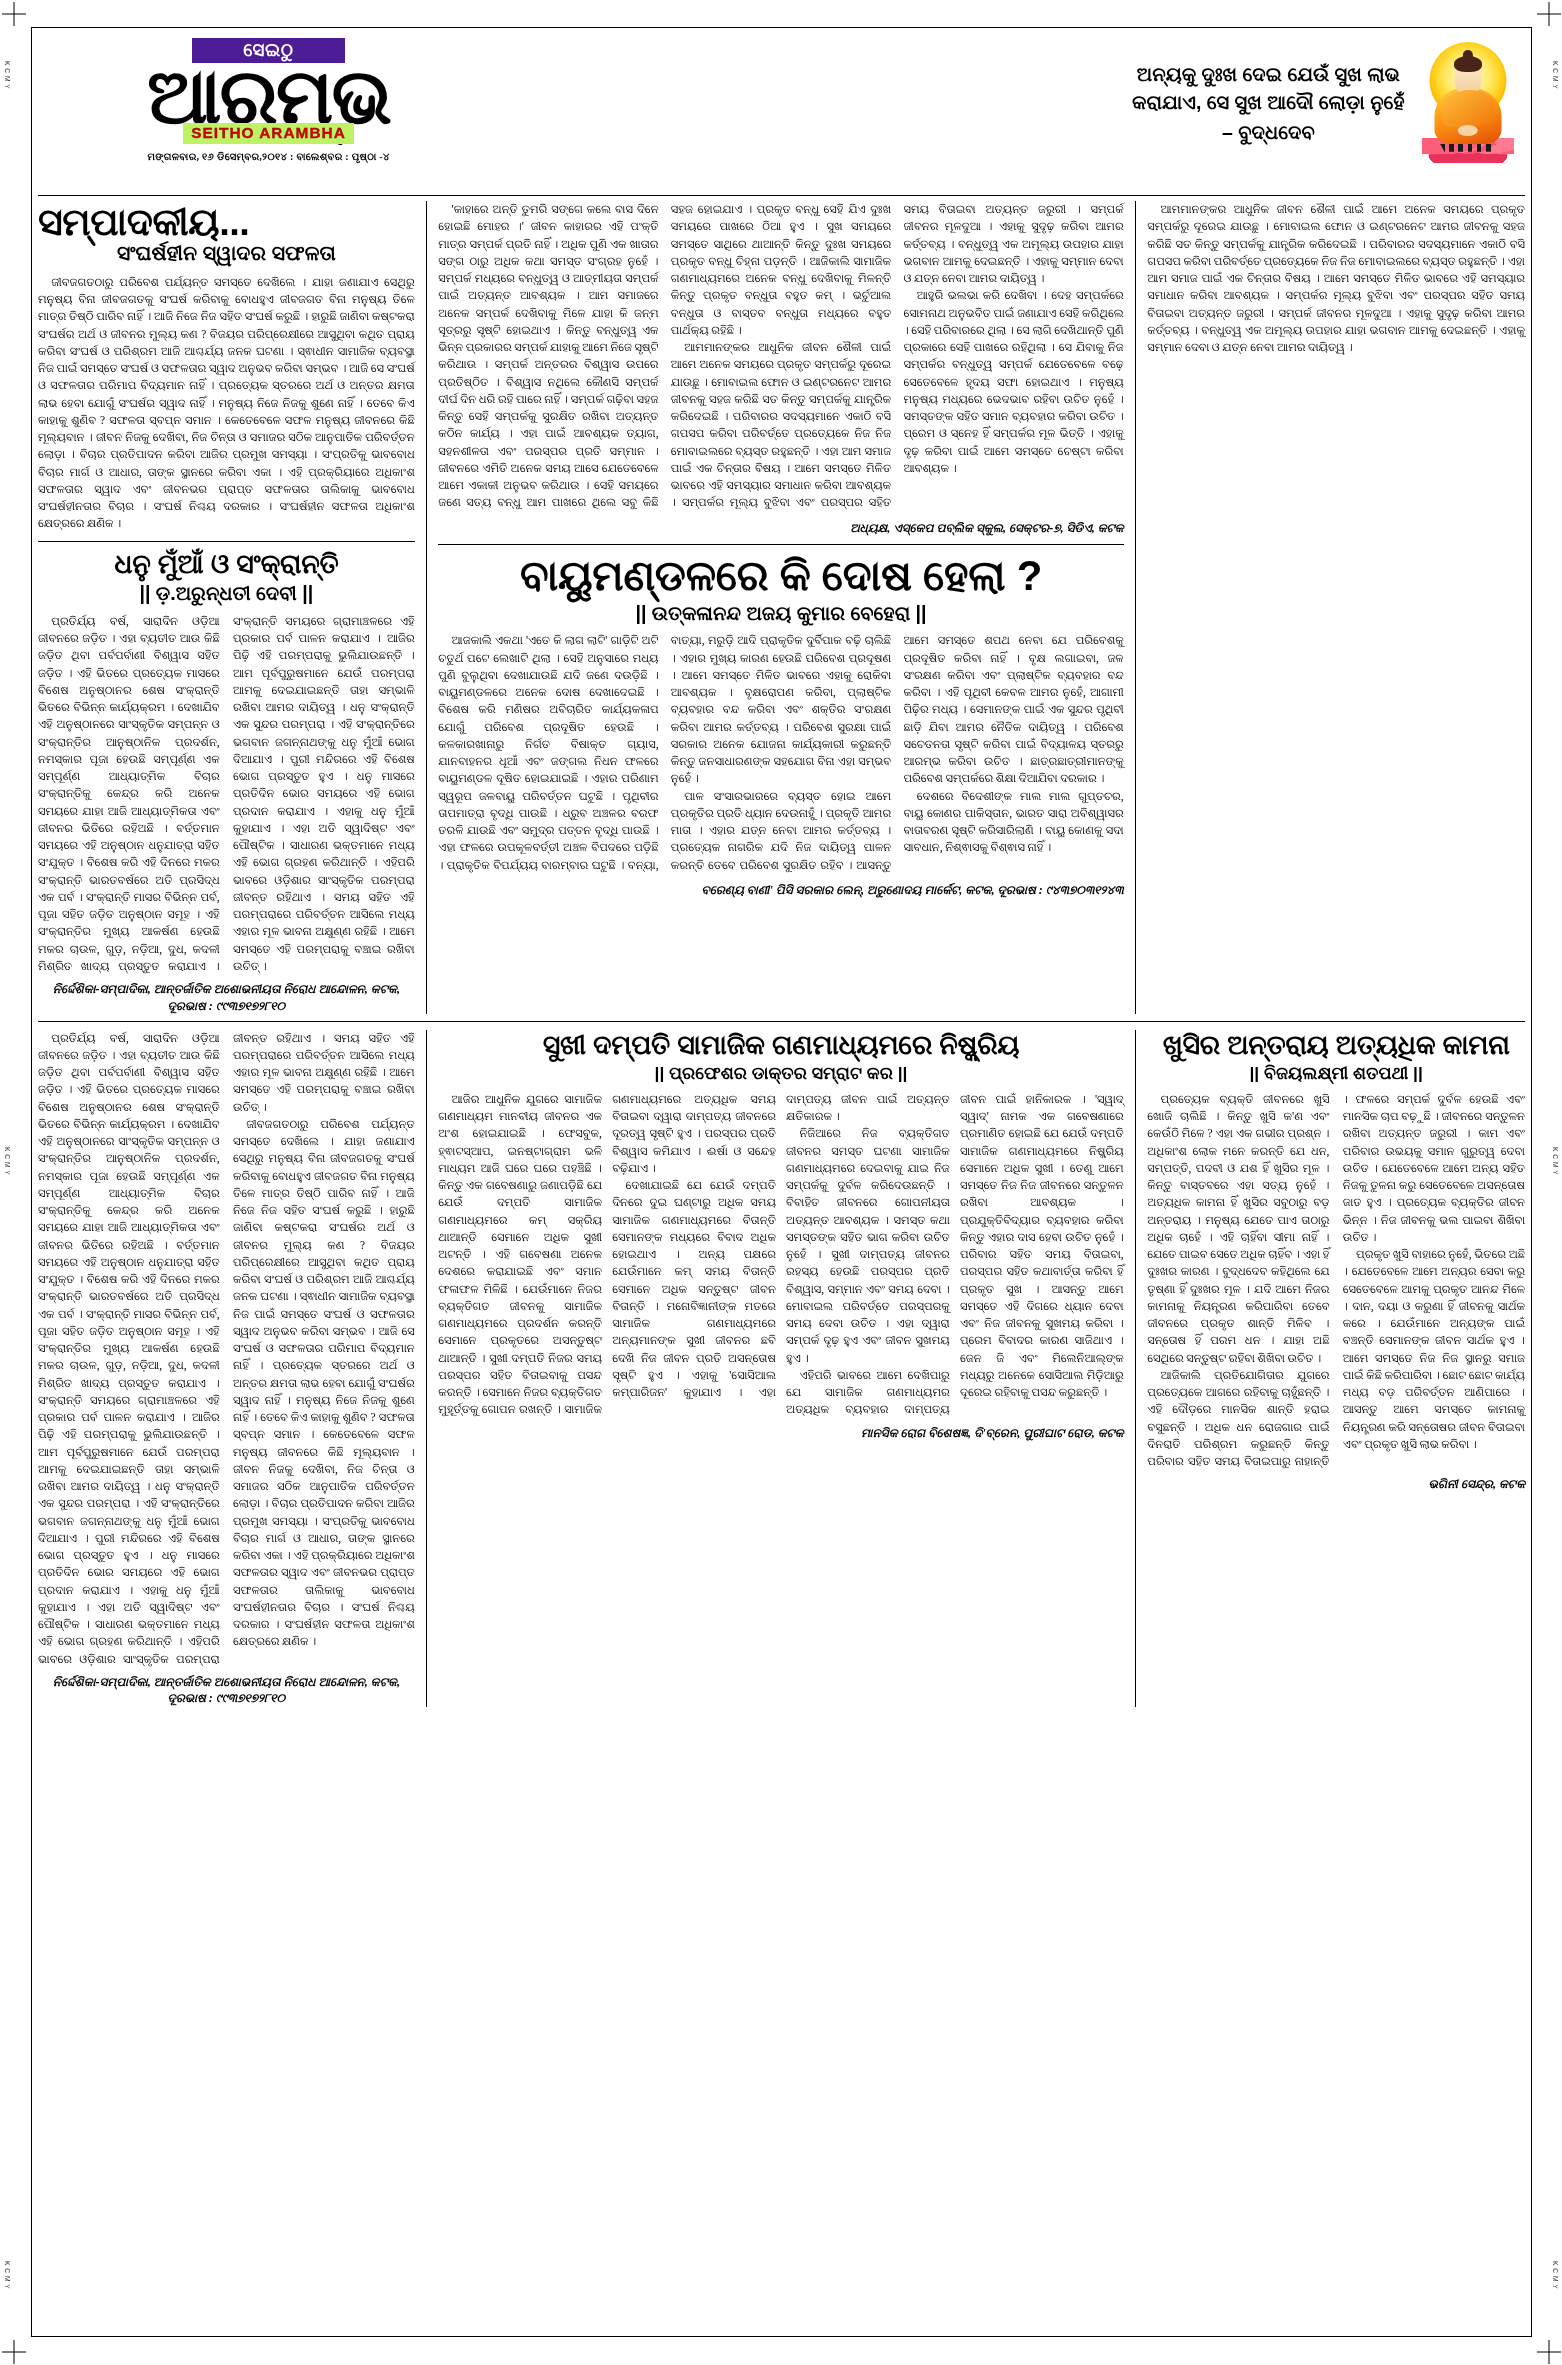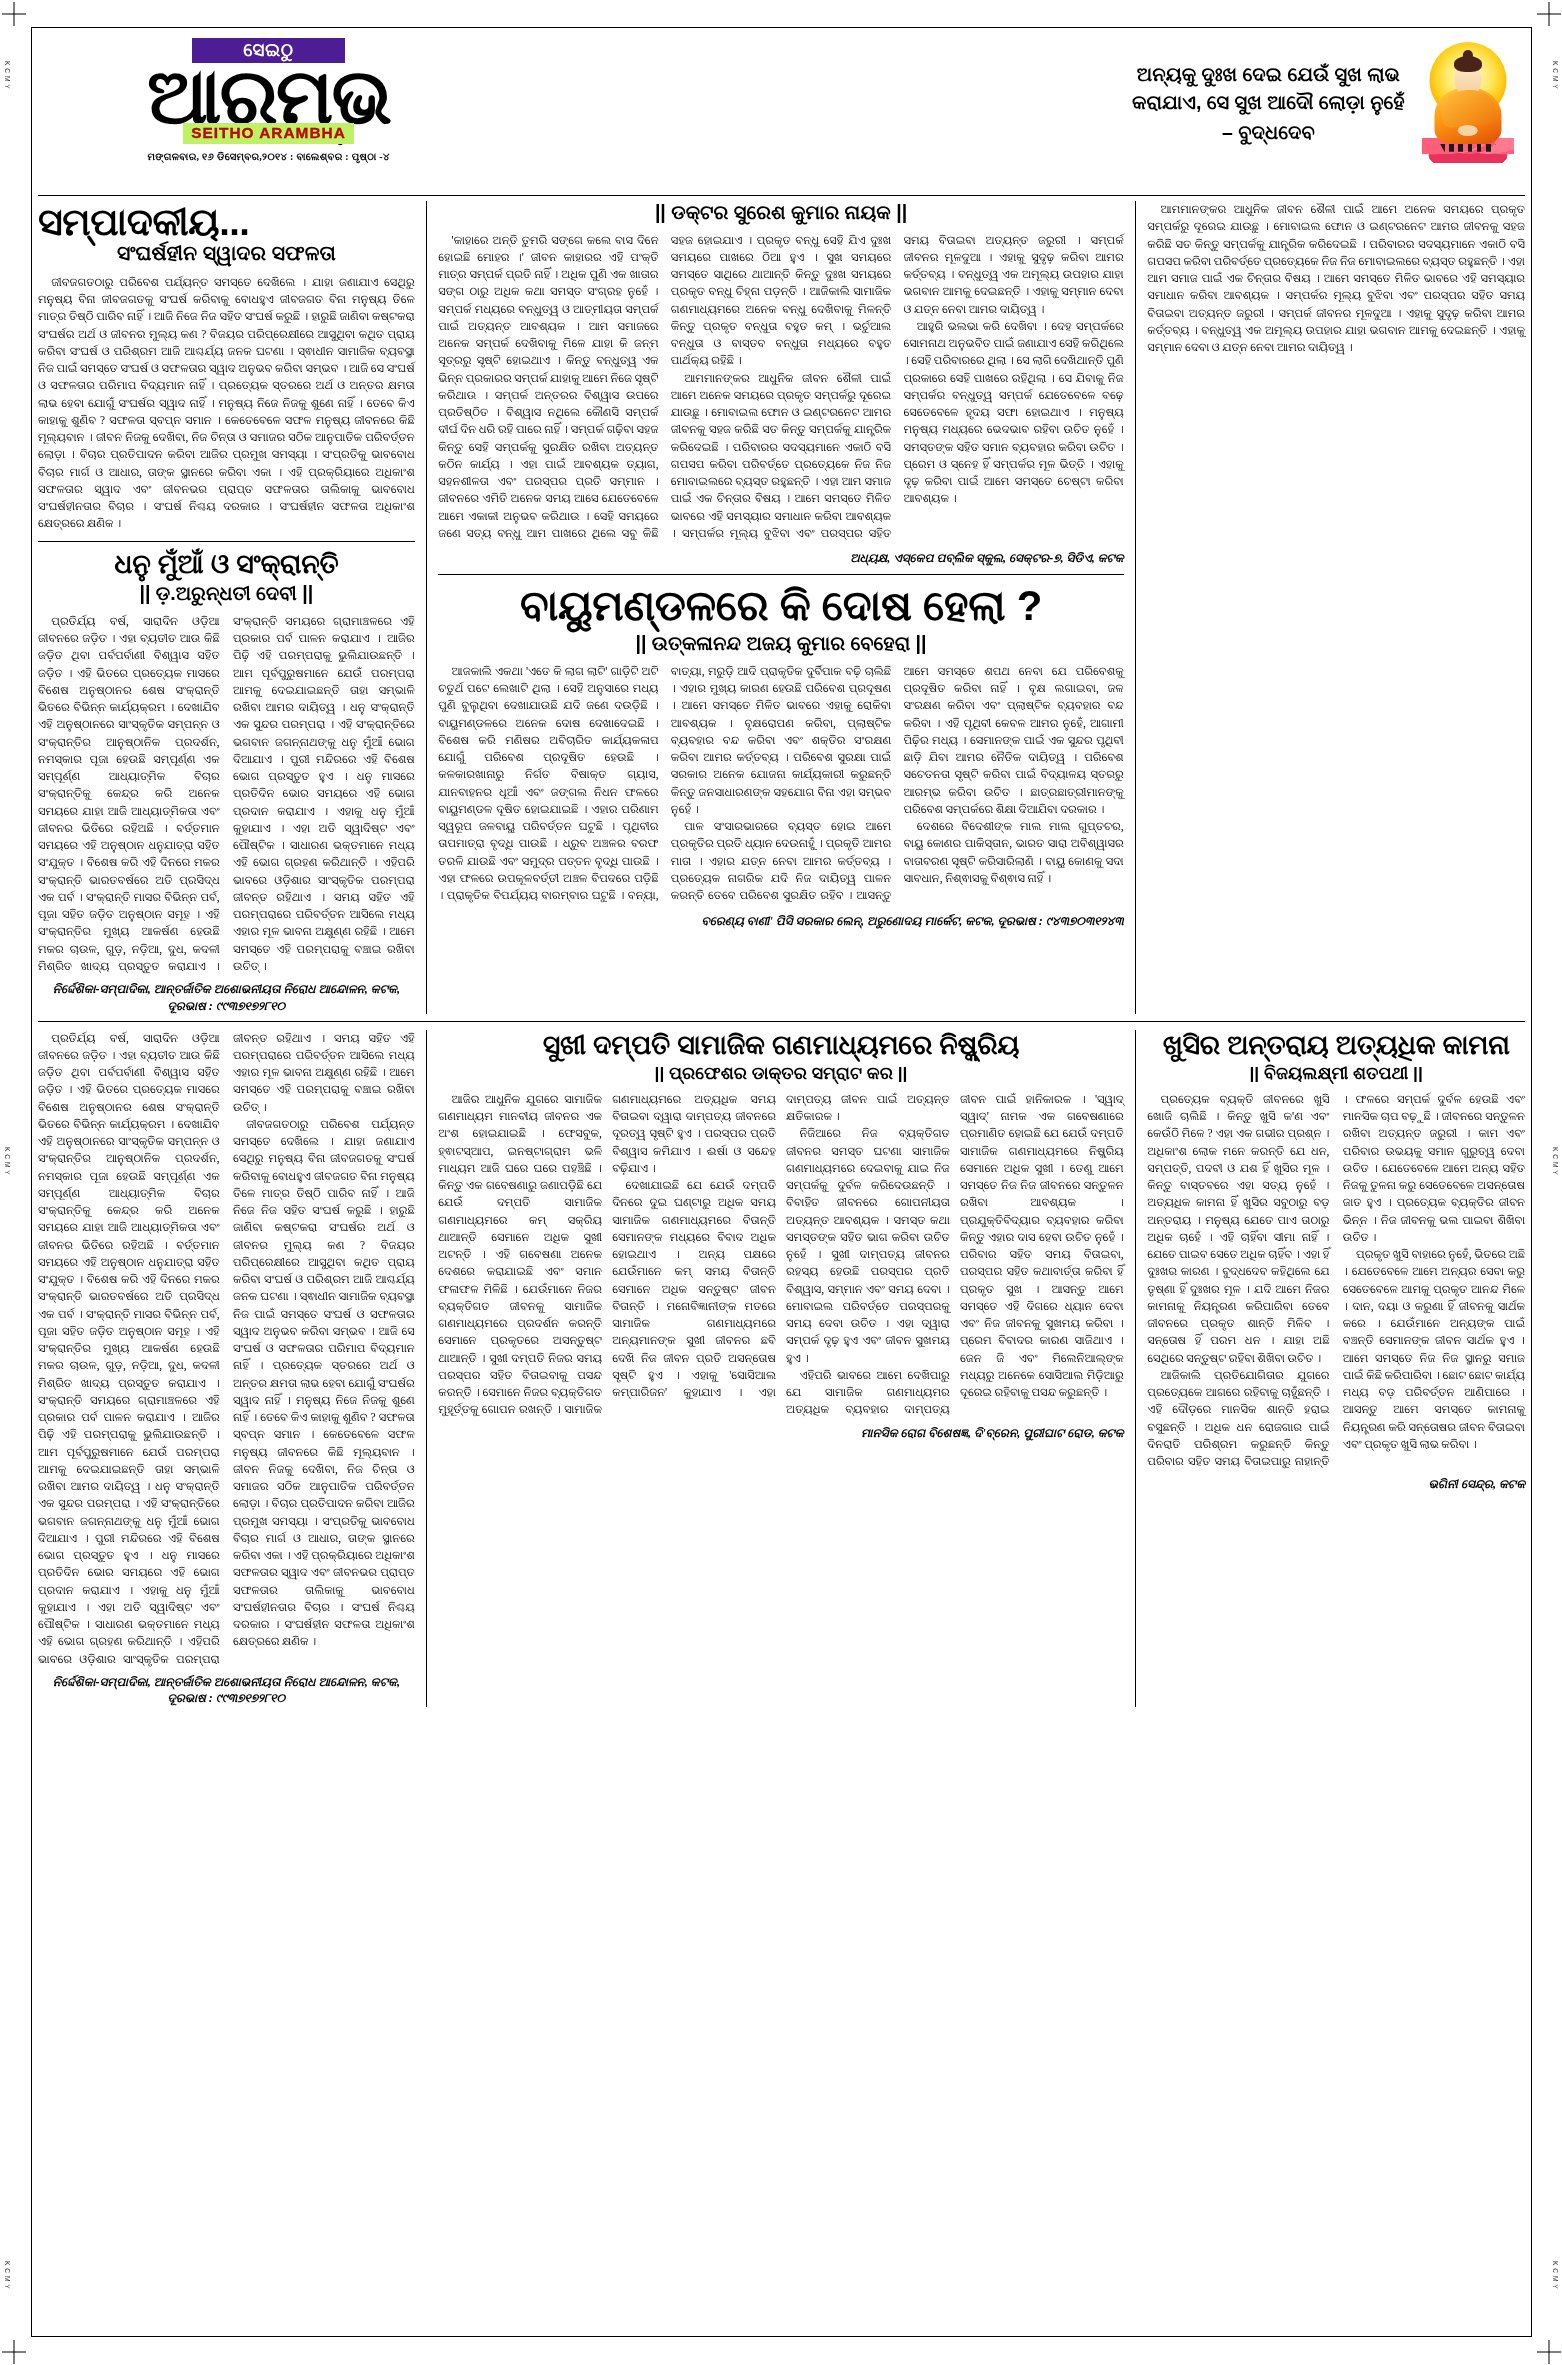--- a/index.html
+++ b/index.html
@@ -314,21 +314,20 @@
 
         <h2 class="art-title med">ଧନୁ ମୁଁଆଁ ଓ ସଂକ୍ରାନ୍ତି</h2>
         <div class="byline">|| ଡ଼.ଅରୁନ୍ଧତୀ ଦେବୀ ||</div>
         <div class="body-text cols2">
           <p>ପ୍ରତିର୍ଯ୍ୟ ବର୍ଷ, ସାରାଦିନ ଓଡ଼ିଆ ଜୀବନରେ ଜଡ଼ିତ । ଏହା ବ୍ୟତୀତ ଆଉ କିଛି ଜଡ଼ିତ ଥିବା ପର୍ବପର୍ବାଣୀ ବିଶ୍ୱାସ ସହିତ ଜଡ଼ିତ । ଏହି ଭିତରେ ପ୍ରତ୍ୟେକ ମାସରେ ବିଶେଷ ଅନୁଷ୍ଠାନର ଶେଷ ସଂକ୍ରାନ୍ତି ଭିତରେ ବିଭିନ୍ନ କାର୍ଯ୍ୟକ୍ରମ । ଦେଖାଯିବ ଏହି ଅନୁଷ୍ଠାନରେ ସାଂସ୍କୃତିକ ସମ୍ପନ୍ନ ଓ ସଂକ୍ରାନ୍ତିର ଆନୁଷ୍ଠାନିକ ପ୍ରଦର୍ଶନ, ନମସ୍କାର ପୂଜା ହେଉଛି ସମ୍ପୂର୍ଣ୍ଣ ଏକ ସମ୍ପୂର୍ଣ୍ଣ ଆଧ୍ୟାତ୍ମିକ ବିଚାର ସଂକ୍ରାନ୍ତିକୁ କେନ୍ଦ୍ର କରି ଅନେକ ସମୟରେ ଯାହା ଆଜି ଆଧ୍ୟାତ୍ମିକତା ଏବଂ ଜୀବନର ଭିତିରେ ରହିଅଛି । ବର୍ତ୍ତମାନ ସମୟରେ ଏହି ଅନୁଷ୍ଠାନ ଧନୁଯାତ୍ରା ସହିତ ସଂଯୁକ୍ତ । ବିଶେଷ କରି ଏହି ଦିନରେ ମକର ସଂକ୍ରାନ୍ତି ଭାରତବର୍ଷରେ ଅତି ପ୍ରସିଦ୍ଧ ଏକ ପର୍ବ । ସଂକ୍ରାନ୍ତି ମାସର ବିଭିନ୍ନ ପର୍ବ, ପୂଜା ସହିତ ଜଡ଼ିତ ଅନୁଷ୍ଠାନ ସମୂହ । ଏହି ସଂକ୍ରାନ୍ତିର ମୁଖ୍ୟ ଆକର୍ଷଣ ହେଉଛି ମକର ଚାଉଳ, ଗୁଡ଼, ନଡ଼ିଆ, ଦୁଧ, କଦଳୀ ମିଶ୍ରିତ ଖାଦ୍ୟ ପ୍ରସ୍ତୁତ କରାଯାଏ । ସଂକ୍ରାନ୍ତି ସମୟରେ ଗ୍ରାମାଞ୍ଚଳରେ ଏହି ପ୍ରକାର ପର୍ବ ପାଳନ କରାଯାଏ । ଆଜିର ପିଢ଼ି ଏହି ପରମ୍ପରାକୁ ଭୁଲିଯାଉଛନ୍ତି । ଆମ ପୂର୍ବପୁରୁଷମାନେ ଯେଉଁ ପରମ୍ପରା ଆମକୁ ଦେଇଯାଇଛନ୍ତି ତାହା ସମ୍ଭାଳି ରଖିବା ଆମର ଦାୟିତ୍ୱ । ଧନୁ ସଂକ୍ରାନ୍ତି ଏକ ସୁନ୍ଦର ପରମ୍ପରା । ଏହି ସଂକ୍ରାନ୍ତିରେ ଭଗବାନ ଜଗନ୍ନାଥଙ୍କୁ ଧନୁ ମୁଁଆଁ ଭୋଗ ଦିଆଯାଏ । ପୁରୀ ମନ୍ଦିରରେ ଏହି ବିଶେଷ ଭୋଗ ପ୍ରସ୍ତୁତ ହୁଏ । ଧନୁ ମାସରେ ପ୍ରତିଦିନ ଭୋର ସମୟରେ ଏହି ଭୋଗ ପ୍ରଦାନ କରାଯାଏ । ଏହାକୁ ଧନୁ ମୁଁଆଁ କୁହାଯାଏ । ଏହା ଅତି ସ୍ୱାଦିଷ୍ଟ ଏବଂ ପୌଷ୍ଟିକ । ସାଧାରଣ ଭକ୍ତମାନେ ମଧ୍ୟ ଏହି ଭୋଗ ଗ୍ରହଣ କରିଥାନ୍ତି । ଏହିପରି ଭାବରେ ଓଡ଼ିଶାର ସାଂସ୍କୃତିକ ପରମ୍ପରା ଜୀବନ୍ତ ରହିଥାଏ । ସମୟ ସହିତ ଏହି ପରମ୍ପରାରେ ପରିବର୍ତ୍ତନ ଆସିଲେ ମଧ୍ୟ ଏହାର ମୂଳ ଭାବନା ଅକ୍ଷୁଣ୍ଣ ରହିଛି । ଆମେ ସମସ୍ତେ ଏହି ପରମ୍ପରାକୁ ବଞ୍ଚାଇ ରଖିବା ଉଚିତ୍ ।</p>
         </div>
         <div class="sig center">ନିର୍ଦ୍ଦେଶିକା-ସମ୍ପାଦିକା, ଆନ୍ତର୍ଜାତିକ ଅଶୋଭନୀୟତା ନିରୋଧ ଆନ୍ଦୋଳନ, କଟକ, ଦୂରଭାଷ : ୯୯୩୭୧୭୨୮୧୦</div>
       </div>
 
       <div class="col col-mid">
-        <div class="byline">|| ଡକ୍ଟର ସୁରେଶ କୁମାର ନାୟକ ||</div>
         <div class="body-text cols3 block">
           <p>'କାହାରେ ଅନ୍ତି ତୁମରି ସଙ୍ଗେ କଲେ ବାସ ଦିନେ ହୋଇଛି ମୋହର ।' ଜୀବନ କାହାରର ଏହି ପଂକ୍ତି ମାତ୍ର ସମ୍ପର୍କ ପ୍ରତି ନାହିଁ । ଅଧିକ ପୁଣି ଏକ ଖାତାର ସଙ୍ଗ ଠାରୁ ଅଧିକ କଥା ସମସ୍ତ ସଂଗ୍ରହ ନୁହେଁ । ସମ୍ପର୍କ ମଧ୍ୟରେ ବନ୍ଧୁତ୍ୱ ଓ ଆତ୍ମୀୟତା ସମ୍ପର୍କ ପାଇଁ ଅତ୍ୟନ୍ତ ଆବଶ୍ୟକ । ଆମ ସମାଜରେ ଅନେକ ସମ୍ପର୍କ ଦେଖିବାକୁ ମିଳେ ଯାହା କି ଜନ୍ମ ସୂତ୍ରରୁ ସୃଷ୍ଟି ହୋଇଥାଏ । କିନ୍ତୁ ବନ୍ଧୁତ୍ୱ ଏକ ଭିନ୍ନ ପ୍ରକାରର ସମ୍ପର୍କ ଯାହାକୁ ଆମେ ନିଜେ ସୃଷ୍ଟି କରିଥାଉ । ସମ୍ପର୍କ ଅନ୍ତରର ବିଶ୍ୱାସ ଉପରେ ପ୍ରତିଷ୍ଠିତ । ବିଶ୍ୱାସ ନଥିଲେ କୌଣସି ସମ୍ପର୍କ ଦୀର୍ଘ ଦିନ ଧରି ରହି ପାରେ ନାହିଁ । ସମ୍ପର୍କ ଗଢ଼ିବା ସହଜ କିନ୍ତୁ ସେହି ସମ୍ପର୍କକୁ ସୁରକ୍ଷିତ ରଖିବା ଅତ୍ୟନ୍ତ କଠିନ କାର୍ଯ୍ୟ । ଏହା ପାଇଁ ଆବଶ୍ୟକ ତ୍ୟାଗ, ସହନଶୀଳତା ଏବଂ ପରସ୍ପର ପ୍ରତି ସମ୍ମାନ । ଜୀବନରେ ଏମିତି ଅନେକ ସମୟ ଆସେ ଯେତେବେଳେ ଆମେ ଏକାକୀ ଅନୁଭବ କରିଥାଉ । ସେହି ସମୟରେ ଜଣେ ସତ୍ୟ ବନ୍ଧୁ ଆମ ପାଖରେ ଥିଲେ ସବୁ କିଛି ସହଜ ହୋଇଯାଏ । ପ୍ରକୃତ ବନ୍ଧୁ ସେହି ଯିଏ ଦୁଃଖ ସମୟରେ ପାଖରେ ଠିଆ ହୁଏ । ସୁଖ ସମୟରେ ସମସ୍ତେ ସାଥିରେ ଥାଆନ୍ତି କିନ୍ତୁ ଦୁଃଖ ସମୟରେ ପ୍ରକୃତ ବନ୍ଧୁ ଚିହ୍ନା ପଡ଼ନ୍ତି । ଆଜିକାଲି ସାମାଜିକ ଗଣମାଧ୍ୟମରେ ଅନେକ ବନ୍ଧୁ ଦେଖିବାକୁ ମିଳନ୍ତି କିନ୍ତୁ ପ୍ରକୃତ ବନ୍ଧୁତା ବହୁତ କମ୍ । ଭର୍ଚୁଆଲ ବନ୍ଧୁତା ଓ ବାସ୍ତବ ବନ୍ଧୁତା ମଧ୍ୟରେ ବହୁତ ପାର୍ଥକ୍ୟ ରହିଛି ।</p>
           <p>ଆମମାନଙ୍କର ଆଧୁନିକ ଜୀବନ ଶୈଳୀ ପାଇଁ ଆମେ ଅନେକ ସମୟରେ ପ୍ରକୃତ ସମ୍ପର୍କରୁ ଦୂରେଇ ଯାଉଛୁ । ମୋବାଇଲ ଫୋନ ଓ ଇଣ୍ଟରନେଟ ଆମର ଜୀବନକୁ ସହଜ କରିଛି ସତ କିନ୍ତୁ ସମ୍ପର୍କକୁ ଯାନ୍ତ୍ରିକ କରିଦେଇଛି । ପରିବାରର ସଦସ୍ୟମାନେ ଏକାଠି ବସି ଗପସପ କରିବା ପରିବର୍ତ୍ତେ ପ୍ରତ୍ୟେକେ ନିଜ ନିଜ ମୋବାଇଲରେ ବ୍ୟସ୍ତ ରହୁଛନ୍ତି । ଏହା ଆମ ସମାଜ ପାଇଁ ଏକ ଚିନ୍ତାର ବିଷୟ । ଆମେ ସମସ୍ତେ ମିଳିତ ଭାବରେ ଏହି ସମସ୍ୟାର ସମାଧାନ କରିବା ଆବଶ୍ୟକ । ସମ୍ପର୍କର ମୂଲ୍ୟ ବୁଝିବା ଏବଂ ପରସ୍ପର ସହିତ ସମୟ ବିତାଇବା ଅତ୍ୟନ୍ତ ଜରୁରୀ । ସମ୍ପର୍କ ଜୀବନର ମୂଳଦୁଆ । ଏହାକୁ ସୁଦୃଢ଼ କରିବା ଆମର କର୍ତ୍ତବ୍ୟ । ବନ୍ଧୁତ୍ୱ ଏକ ଅମୂଲ୍ୟ ଉପହାର ଯାହା ଭଗବାନ ଆମକୁ ଦେଇଛନ୍ତି । ଏହାକୁ ସମ୍ମାନ ଦେବା ଓ ଯତ୍ନ ନେବା ଆମର ଦାୟିତ୍ୱ ।</p>
           <p>ଆହୁରି ଭଲଭା କରି ଦେଖିବା । ଦେହ ସମ୍ପର୍କରେ ସୋମନାଥ ଅନୁଭବିତ ପାଇଁ ଜଣାଯାଏ ସେହି କରିଥିଲେ । ସେହି ପରିବାରରେ ଥିଲା । ସେ ଲାଗି ଦେଖିଥାନ୍ତି ପୁଣି ପ୍ରକାରେ ସେହି ପାଖରେ ରହିଥିଲା । ସେ ଯିବାକୁ ନିଜ ସମ୍ପର୍କର ବନ୍ଧୁତ୍ୱ ସମ୍ପର୍କ ଯେତେବେଳେ ବଢ଼େ ସେତେବେଳେ ହୃଦୟ ସଫା ହୋଇଥାଏ । ମନୁଷ୍ୟ ମନୁଷ୍ୟ ମଧ୍ୟରେ ଭେଦଭାବ ରହିବା ଉଚିତ ନୁହେଁ । ସମସ୍ତଙ୍କ ସହିତ ସମାନ ବ୍ୟବହାର କରିବା ଉଚିତ । ପ୍ରେମ ଓ ସ୍ନେହ ହିଁ ସମ୍ପର୍କର ମୂଳ ଭିତ୍ତି । ଏହାକୁ ଦୃଢ଼ କରିବା ପାଇଁ ଆମେ ସମସ୍ତେ ଚେଷ୍ଟା କରିବା ଆବଶ୍ୟକ ।</p>
         </div>
         <div class="sig">ଅଧ୍ୟକ୍ଷ, ଏସ୍କେପ ପବ୍ଲିକ ସ୍କୁଲ, ସେକ୍ଟର-୭, ସିଡିଏ, କଟକ</div>
 
         <div class="rule-thick"></div>
 
         <h2 class="art-title big">ବାୟୁମଣ୍ଡଳରେ କି ଦୋଷ ହେଲା ?</h2>

